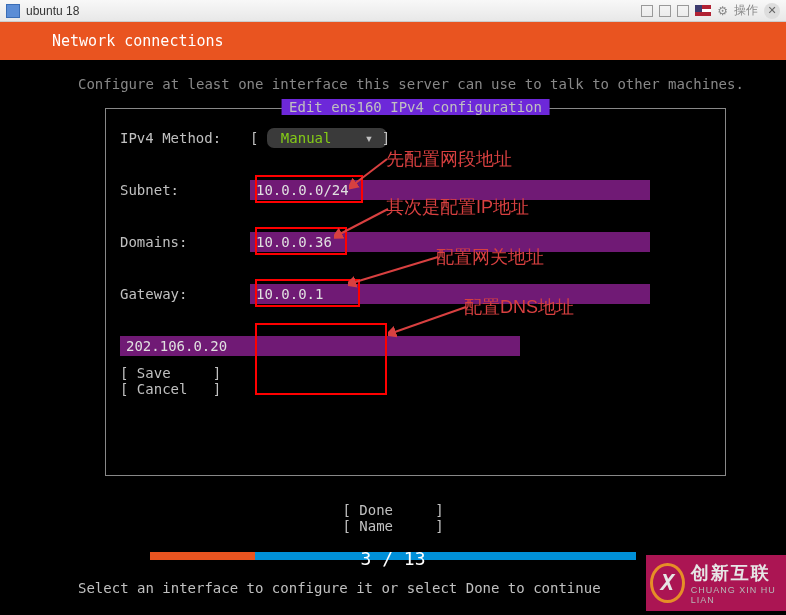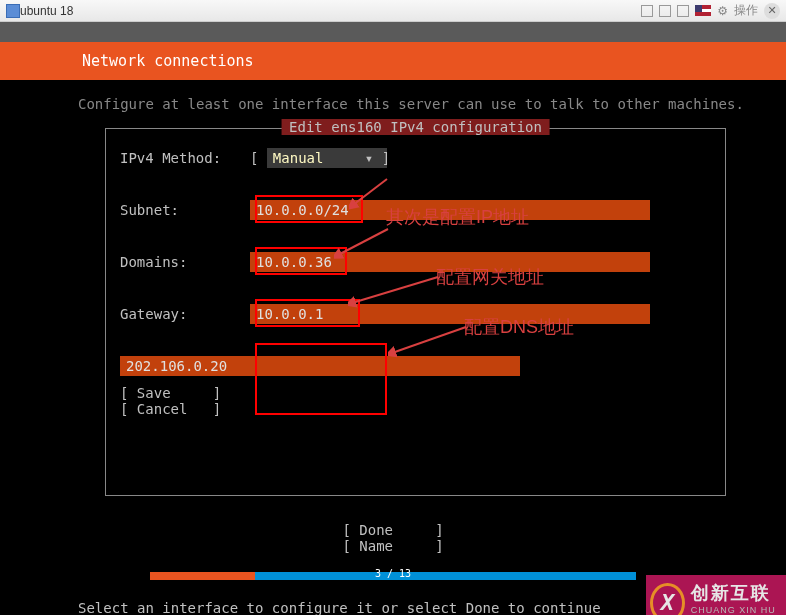--- a/index.html
+++ b/index.html
@@ -16,58 +16,57 @@
     background: linear-gradient(#f8f8f8, #e8e8e8);
     height: 22px;
     border-bottom: 1px solid #ccc;
     display: flex;
     align-items: center;
     padding: 0 6px;
     font-family: Arial, sans-serif;
     font-size: 12px;
     color: #333;
   }
-  .vm-title-left { display: flex; align-items: center; flex: 1; }
+  .vm-title-left { display: flex; align-items: center; gap: 6px; flex: 1; }
   .vm-icon { width: 14px; height: 14px; background: #5b8dd6; border: 1px solid #3a6db6; }
   .vm-title-right { display: flex; align-items: center; gap: 6px; color: #888; }
   .vm-icon-small { width: 12px; height: 12px; border: 1px solid #999; }
   .flag-us { width: 16px; height: 11px; background: linear-gradient(#b22234 33%, #fff 33%, #fff 66%, #b22234 66%); position: relative; }
   .flag-us::before { content:""; position:absolute; width:7px; height:7px; background:#3c3b6e; top:0; left:0; }
   .gear { color: #888; }
   .close-x { width:16px; height:16px; border-radius:50%; background:#ddd; display:flex; align-items:center; justify-content:center; color:#666; font-size:11px; }
   .terminal {
     background: #000;
     height: 593px;
     position: relative;
   }
   .orange-header {
     background: #e95420;
     color: #fff;
-    padding: 10px 0 10px 82px;
+    padding: 10px 0 10px 52px;
     font-size: 15px;
-    margin-top: 20px;
   }
   .subtext {
     padding: 16px 0 16px 78px;
     font-size: 14px;
     color: #888;
   }
   .config-box {
     position: relative;
     margin: 0 60px 0 105px;
     border: 1px solid #888;
     padding: 18px 14px 14px 14px;
     height: 368px;
   }
   .config-box-title {
     position: absolute;
     top: -10px;
     left: 50%;
     transform: translateX(-50%);
-    background: #7f1d1d;
+    background: #6d28d9;
     padding: 0 8px;
     color: #c0c0c0;
   }
   .form-row {
     display: flex;
     align-items: center;
     margin-bottom: 30px;
     height: 22px;
     position: relative;
   }
@@ -78,29 +77,30 @@
     padding-right: 10px;
     color: #c0c0c0;
   }
   .dropdown-wrap {
     color: #c0c0c0;
     display: flex;
     align-items: center;
   }
   .dropdown-value {
     background: #3a3a3a;
-    color: #fef9c3;
-    padding: 2px 6px;
+    color: #84cc16;
+    padding: 2px 14px;
     min-width: 120px;
     display: inline-block;
+    border-radius: 7px;
   }
   .dropdown-caret { margin-left: -22px; color: #c0c0c0; }
   .bracket { color: #c0c0c0; }
   .input-field {
-    background: #c2410c;
+    background: #701a75;
     color: #e0e0e0;
     padding: 2px 6px;
     width: 400px;
     height: 20px;
     border: none;
     font-family: inherit;
     font-size: inherit;
   }
   .redbox {
     position: absolute;
@@ -157,21 +157,21 @@
     height: 8px;
     top: 6px;
     background: #e95420;
   }
   .progress-label {
     position: absolute;
     left: 50%;
     transform: translateX(-50%);
     top: 2px;
     color: #fff;
-    font-size: 10px;
+    font-size: 18px;
   }
   .footer-text {
     padding: 14px 0 0 78px;
     color: #c0c0c0;
   }
   .watermark {
     position: absolute;
     bottom: 4px;
     right: 0;
     width: 140px;
@@ -271,30 +271,31 @@
 
     <div class="redbox" style="left:149px; top:214px; width:132px; height:72px;"></div>
 
     <div class="hint">Domains, comma separated</div>
 
     <div class="buttons">
       <div class="tui-button">[ <span>Save</span>&nbsp;&nbsp;&nbsp;&nbsp;&nbsp;]</div><br>
       <div class="tui-button">[ <span>Cancel</span>&nbsp;&nbsp;&nbsp;]</div>
     </div>
 
+    <div class="annotation" style="left:280px; top:38px;">先配置网段地址</div>
     <svg class="arrow" style="left:243px; top:48px;" width="40" height="36">
       <defs>
           <marker id="ah1" markerWidth="8" markerHeight="8" refX="2" refY="3" orient="auto">
             <path d="M0,0 L6,3 L0,6 Z" fill="#d84040"></path>
           </marker>
         </defs>
       <line x1="38" y1="2" x2="4" y2="28" stroke="#d84040" stroke-width="2" marker-end="url(#ah1)"></line>
     </svg>
 
-    <div class="annotation" style="left:280px; top:76px;">其次是配置IP地址</div>
+    <div class="annotation" style="left:280px; top:86px;">其次是配置IP地址</div>
     <svg class="arrow" style="left:228px; top:98px;" width="56" height="36">
       <line x1="54" y1="2" x2="4" y2="28" stroke="#d84040" stroke-width="2" marker-end="url(#ah1)"></line>
     </svg>
 
     <div class="annotation" style="left:330px; top:136px;">配置网关地址</div>
     <svg class="arrow" style="left:242px; top:146px;" width="92" height="36">
       <line x1="90" y1="2" x2="4" y2="28" stroke="#d84040" stroke-width="2" marker-end="url(#ah1)"></line>
     </svg>
 
     <div class="annotation" style="left:358px; top:186px;">配置DNS地址</div>

